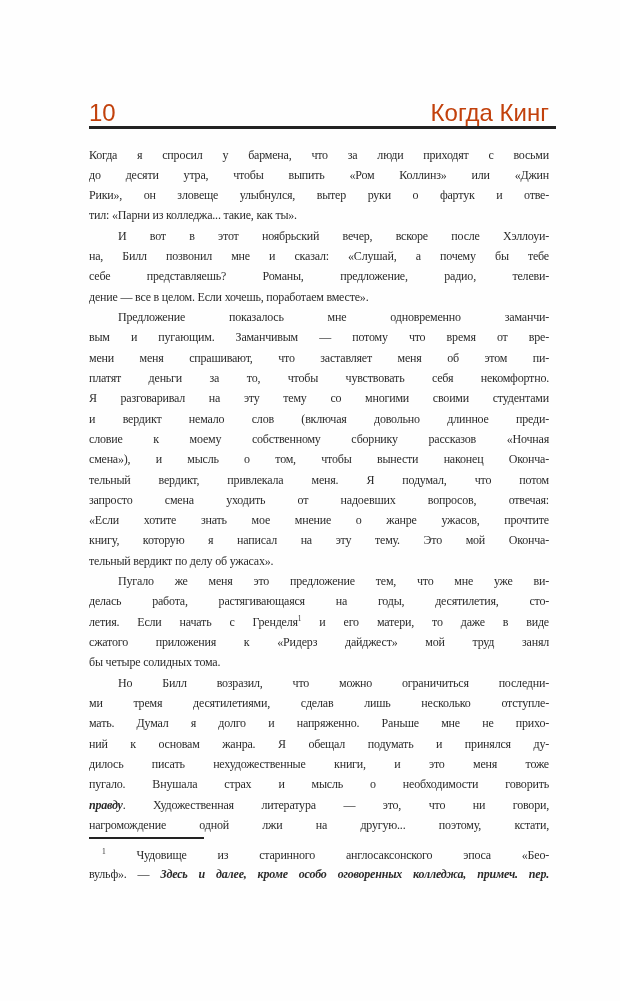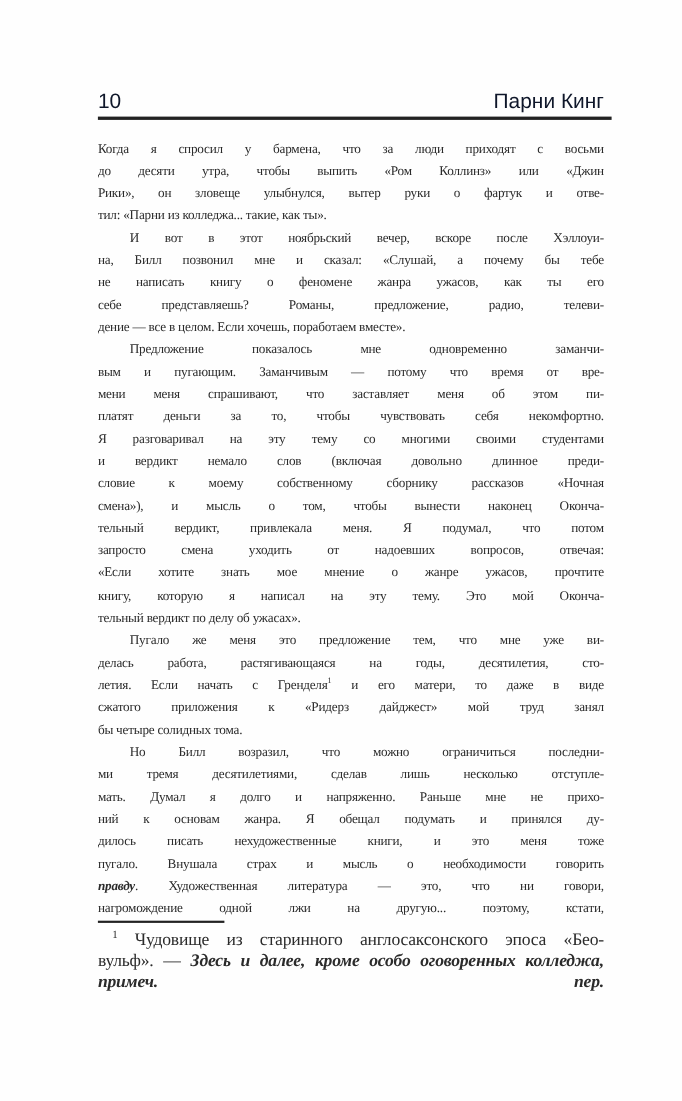--- a/index.html
+++ b/index.html
@@ -21,23 +21,24 @@
     left: 89px;
     top: 0;
     width: 460px;
   }
   .header {
     display: flex;
     justify-content: space-between;
     align-items: flex-end;
     padding-top: 84px;
     font-family: "Liberation Sans", sans-serif;
-    font-size: 19px;
+    font-size: 24px;
     line-height: 18px;
-    color: #0f172a;
+    color: #c2410c;
+    margin-top: 20px;
   }
   .header-rule {
     margin-top: 4px;
     width: calc(100% + 7px);
     height: 2.5px;
     background: #222222;
   }
   .body-text {
     margin-top: 16px;
     font-size: 12px;
@@ -56,21 +57,21 @@
     text-indent: 29px;
   }
   .footnote-rule {
     margin-top: 2px;
     width: 115px;
     height: 2px;
     background: #222222;
   }
   .footnote {
     margin-top: 7px;
-    font-size: 16px;
+    font-size: 12px;
     line-height: 18.6px;
     letter-spacing: -0.2px;
   }
   .footnote .line.indent {
     text-indent: 13px;
   }
   .it {
     font-style: italic;
     font-weight: bold;
   }
@@ -81,33 +82,32 @@
   }
 </style>
 </head>
 <body>
 
 <div class="page">
   <div class="content">
 
     <div class="header">
       <span>10</span>
-      <span>Парни Кинг</span>
+      <span>Когда Кинг</span>
     </div>
 
     <div class="header-rule"></div>
 
     <div class="body-text" id="body-text">
         <div class="line">Когда я спросил у бармена, что за люди приходят с восьми</div>
         <div class="line">до десяти утра, чтобы выпить «Ром Коллинз» или «Джин</div>
         <div class="line">Рики», он зловеще улыбнулся, вытер руки о фартук и отве-</div>
         <div class="line end">тил: «Парни из колледжа... такие, как ты».</div>
         <div class="line indent">И вот в этот ноябрьский вечер, вскоре после Хэллоуи-</div>
         <div class="line">на, Билл позвонил мне и сказал: «Слушай, а почему бы тебе</div>
-        <div class="line">не написать книгу о феномене жанра ужасов, как ты его</div>
         <div class="line">себе представляешь? Романы, предложение, радио, телеви-</div>
         <div class="line end">дение — все в целом. Если хочешь, поработаем вместе».</div>
         <div class="line indent">Предложение показалось мне одновременно заманчи-</div>
         <div class="line">вым и пугающим. Заманчивым — потому что время от вре-</div>
         <div class="line">мени меня спрашивают, что заставляет меня об этом пи-</div>
         <div class="line">платят деньги за то, чтобы чувствовать себя некомфортно.</div>
         <div class="line">Я разговаривал на эту тему со многими своими студентами</div>
         <div class="line">и вердикт немало слов (включая довольно длинное преди-</div>
         <div class="line">словие к моему собственному сборнику рассказов «Ночная</div>
         <div class="line">смена»), и мысль о том, чтобы вынести наконец Оконча-</div>

